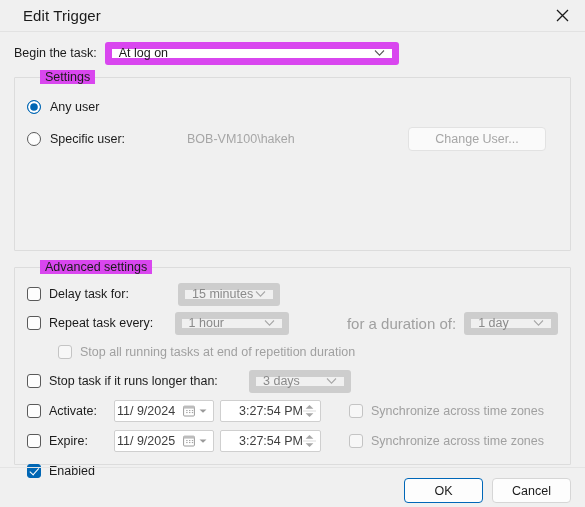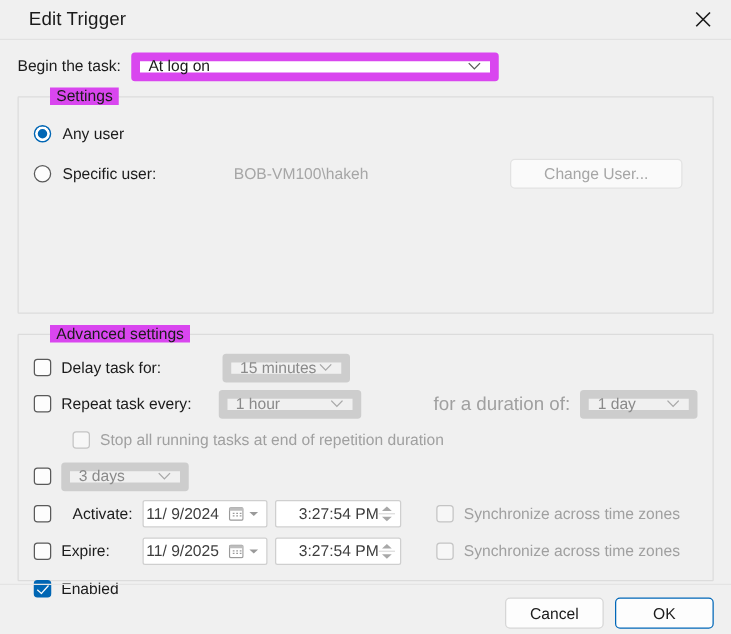--- a/index.html
+++ b/index.html
@@ -339,29 +339,30 @@
         </div>
       </div>
 
       <div class="adv-row indent-sub" style="margin-top:3px;">
         <span class="cb disabled"></span>
         <span class="cb-label disabled">Stop all running tasks at end of repetition duration</span>
       </div>
 
       <div class="adv-row" style="margin-top:3px;">
         <span class="cb"></span>
+        <span class="cb-label lbl-w1" style="width:192px;">Stop task if it runs longer than:</span>
         <div class="combo disabled" style="width:102px;">
           <span>3 days</span>
           <svg class="chev" width="11" height="7" viewBox="0 0 11 7">
             <path d="M1 1 L5.5 5.6 L10 1" stroke="#a8a8a8" stroke-width="1.1" fill="none"></path>
           </svg>
         </div>
       </div>
 
-      <div class="adv-row" style="margin-top:4px;text-align:right;">
+      <div class="adv-row" style="margin-top:4px;">
         <span class="cb"></span>
         <span class="cb-label gap-lbl-act">Activate:</span>
 
         <div class="datepick">
           <span>11/ 9/2024</span>
           <svg class="cal-ico" width="12" height="12" viewBox="0 0 12 12">
             <rect x="0.6" y="1.2" width="10.8" height="9.8" rx="1" fill="#ffffff" stroke="#9a9a9a" stroke-width="1"></rect>
             <rect x="0.6" y="1.2" width="10.8" height="2.4" fill="#bdbdbd"></rect>
             <path d="M3.2 5.6h1.4M6 5.6h1.4M8.8 5.6h1.4M3.2 7.6h1.4M6 7.6h1.4M8.8 7.6h1.4" stroke="#9a9a9a" stroke-width="1"></path>
           </svg>
@@ -430,15 +431,15 @@
       </div>
 
     </div>
   </div>
 
 </div>
 
 <div class="footer-sep"></div>
 
 <div class="footer">
+  <div class="btn primary">OK</div>
   <div class="btn">Cancel</div>
-  <div class="btn primary">OK</div>
 </div>
 
 </body></html>

